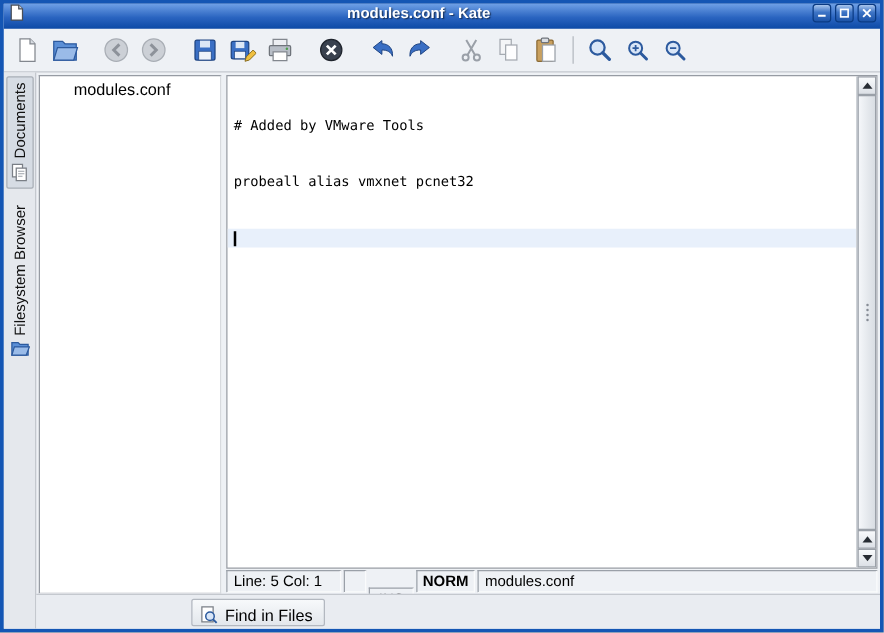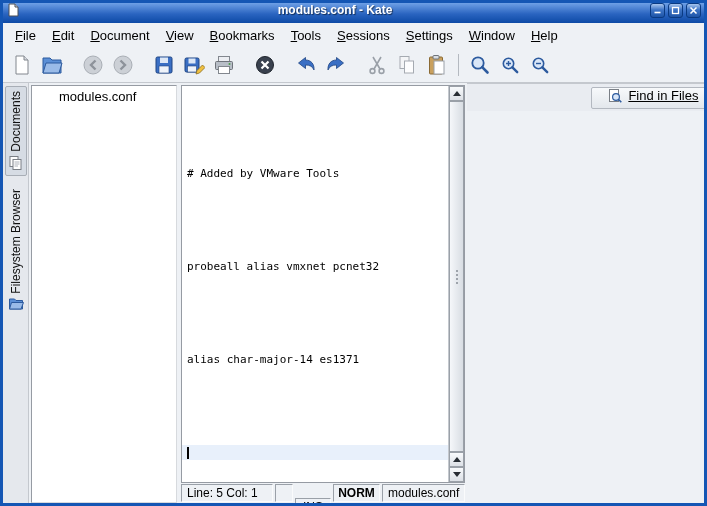--- a/index.html
+++ b/index.html
@@ -39,35 +39,35 @@
   .main { flex:1; display:flex; min-height:0; }
 
   .side-strip { width:26px; flex:0 0 auto; background:#e5e8ed; border-right:1px solid #c4c8ce;
                 display:flex; flex-direction:column; align-items:center; padding-top:3px; gap:8px; }
   .side-tab { display:flex; flex-direction:column; align-items:center; gap:3px;
               padding:4px 2px; border:1px solid transparent; border-radius:2px; }
   .side-tab.active { background:#d6dce4; border-color:#a8aeb6; }
   .vlabel { writing-mode:vertical-rl; transform:rotate(180deg); font-size:12px; color:#101010; }
   .side-icon { display:flex; } .side-icon svg { width:16px; height:16px; }
 
-  .content-col { flex:1; display:flex; flex-direction:row; min-width:0; }
+  .content-col { flex:1; display:flex; flex-direction:column; min-width:0; }
   .content-row { flex:1; display:flex; min-height:0; padding:2px 2px 0 2px; }
 
   .doc-panel { width:146px; flex:0 0 auto; background:#fff; margin-right:4px;
                border:1px solid #969ba3; border-right-color:#d7dade; border-bottom-color:#d7dade;
                font-size:13px; overflow:hidden; }
   .doc-item { padding:3px 4px 3px 27px; color:#000; white-space:nowrap; }
 
   .editor-col { flex:1; display:flex; flex-direction:column; min-width:0; }
   .editor-wrap { flex:1; display:flex; min-height:0;
                  border:1px solid #969ba3; background:#fff; }
   .editor { flex:1; min-width:0; overflow:hidden; padding:2px 0 0 5px;
             font-family:"DejaVu Sans Mono", monospace; font-size:11px; line-height:15px;
             white-space:pre; color:#000; cursor:text; }
-  .eline { min-height:15px;margin-top:48px; }
+  .eline { min-height:15px; }
   .eline.current { background:#e8f0fb; margin-left:-5px; padding-left:5px; }
   .caret { display:inline-block; width:2px; height:12px; background:#000;
            vertical-align:middle; margin-right:-2px; }
 
   
   .vscroll { width:16px; flex:0 0 auto; display:flex; flex-direction:column;
              background:#e9ecf0; border-left:1px solid #c4c8ce; }
   .sb-btn { height:15px; flex:0 0 auto; border:1px solid #9aa0a8;
             background:linear-gradient(#f8fafc,#dce0e6);
             display:flex; align-items:center; justify-content:center; }
@@ -88,23 +88,23 @@
                   border:1px solid; border-color:#9aa0a8 #fafbfc #fafbfc #9aa0a8; white-space:nowrap; }
   .sp-linecol { width:92px; }
   .sp-mod { width:18px; }
   .sp-ins { width:36px; justify-content:center;margin-top:28px; }
   .sp-norm { width:47px; justify-content:center;font-weight:bold; }
   .sp-file { flex:1; }
 
   
   .bottom-strip { height:28px; flex:0 0 auto; display:flex; align-items:center; gap:5px;
                   padding-left:124px; background:#e9ecf1; border-top:1px solid #c4c8ce; }
-  .bottom-tab { height:22px; display:flex; align-items:flex-start; gap:5px; padding:0 9px 0 15px;
+  .bottom-tab { height:22px; display:flex; align-items:flex-end; gap:5px; padding:0 9px 0 5px;
                 font-size:13px; color:#000; border:1px solid #b3b8c0; border-radius:2px;
-                background:linear-gradient(#f7f9fb,#e3e7ec); cursor:default;text-decoration:underline; }
+                background:linear-gradient(#f7f9fb,#e3e7ec); cursor:default; }
   .bottom-tab svg { width:16px; height:16px; display:block; }
 </style>
 </head>
 <body>
 
 <div class="window">
 
   <div class="titlebar">
     <span class="app-icon">
       <svg viewBox="0 0 14 14">
@@ -125,32 +125,20 @@
           </svg>
       </span>
       <span class="tb-btn">
         <svg viewBox="0 0 9 9">
             <path d="M1.5 1.5l6 6m0-6l-6 6" stroke="#fff" stroke-width="1.5"></path>
           </svg>
       </span>
     </span>
   </div>
 
-  <div class="menubar">
-    <span class="menu-item">File</span>
-    <span class="menu-item">Edit</span>
-    <span class="menu-item">Document</span>
-    <span class="menu-item">View</span>
-    <span class="menu-item">Bookmarks</span>
-    <span class="menu-item">Tools</span>
-    <span class="menu-item">Sessions</span>
-    <span class="menu-item">Settings</span>
-    <span class="menu-item">Window</span>
-    <span class="menu-item">Help</span>
-  </div>
 
   <div class="toolbar">
     <button class="tool-btn">
       <span>
           <svg viewBox="0 0 22 22">
             <path d="M5 2h8l4 4v14H5z" fill="#fff" stroke="#82878e"></path>
             <path d="M13 2v4h4" fill="#d8dce2" stroke="#82878e"></path>
           </svg>
         </span>
     </button>
@@ -318,21 +306,20 @@
 
         <div class="doc-panel">
           <div class="doc-item">modules.conf</div>
         </div>
 
         <div class="editor-col">
           <div class="editor-wrap">
             <div class="editor">
               <div class="eline"><span># Added by VMware Tools</span></div>
               <div class="eline"><span>probeall alias vmxnet pcnet32</span></div>
-              <div class="eline"><span>alias char-major-14 es1371</span></div>
               <div class="eline current"><span class="caret"></span><span></span></div>
             </div>
             <div class="vscroll">
               <div class="sb-btn">
                   <span class="arr-up"></span>
                 </div>
               <div class="sb-track">
                 <div class="sb-thumb">
                   <span class="grip-dot"></span>
                     <span class="grip-dot"></span>

